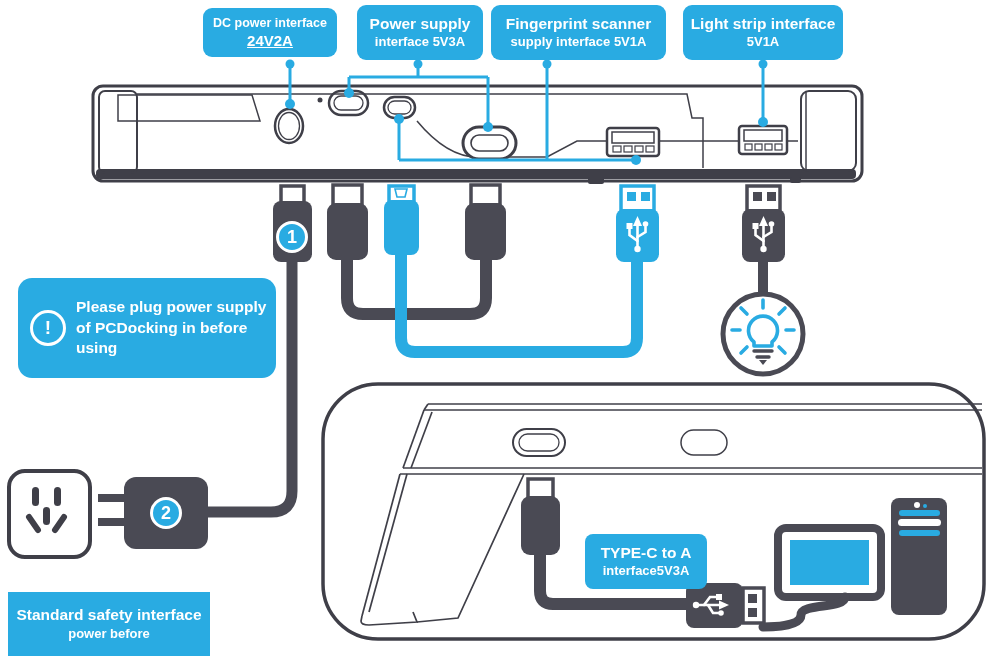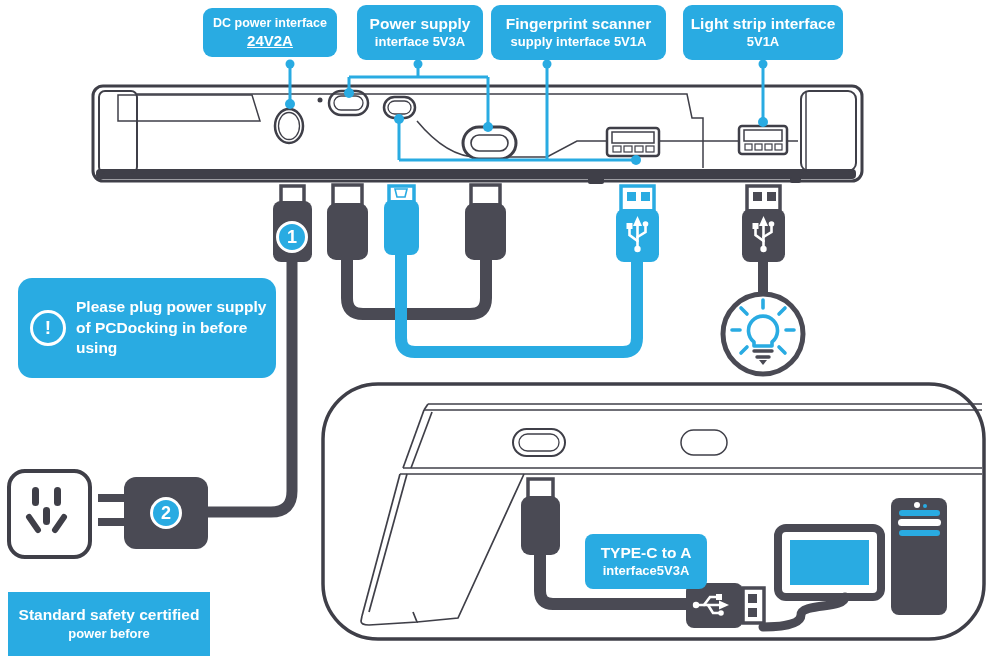--- a/index.html
+++ b/index.html
@@ -266,21 +266,21 @@
 <div class="blue-box" id="callout">
   <div class="bang">!</div>
   <div class="ctext">
     <div>Please plug power supply</div>
     <div>of PCDocking in before</div>
     <div>using</div>
   </div>
 </div>
 
 <div class="blue-box" id="label-adapter">
-  <div class="l1">Standard safety certified</div>
+  <div class="l1">Standard safety interface</div>
   <div class="l2">power before</div>
 </div>
 
 <div class="blue-box" id="label-typec">
   <div class="l1">TYPE-C to A</div>
   <div class="l2">interface5V3A</div>
 </div>
 
 <div class="badge" id="badge-1">1</div>
 <div class="badge" id="badge-2">2</div>

